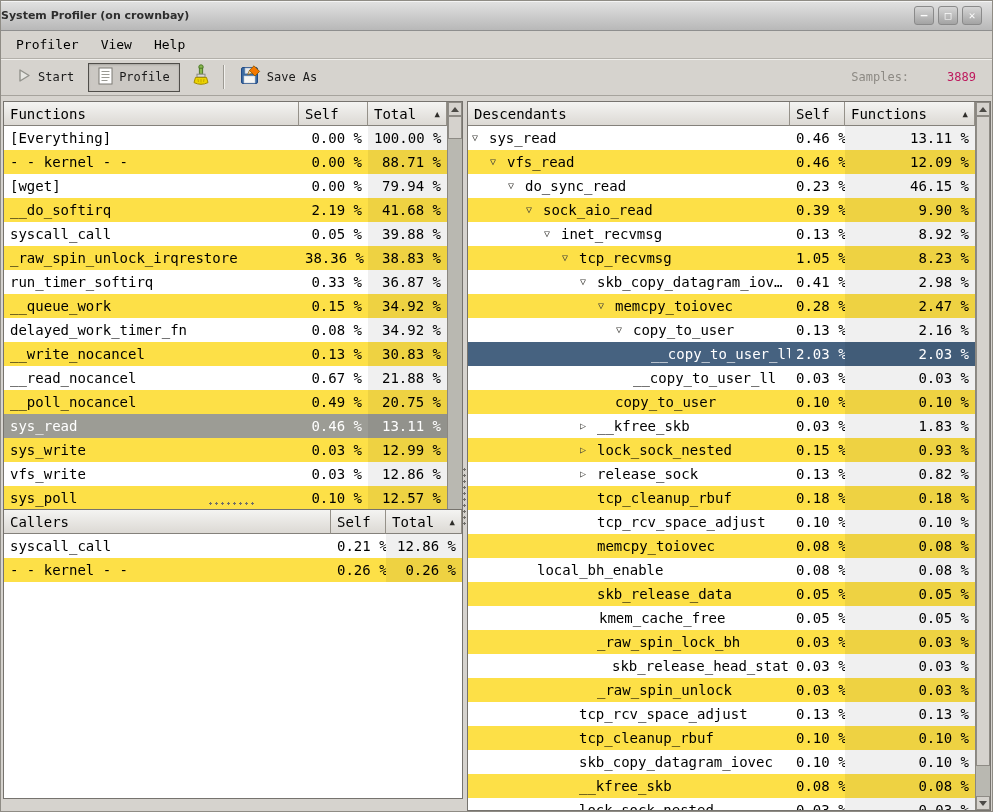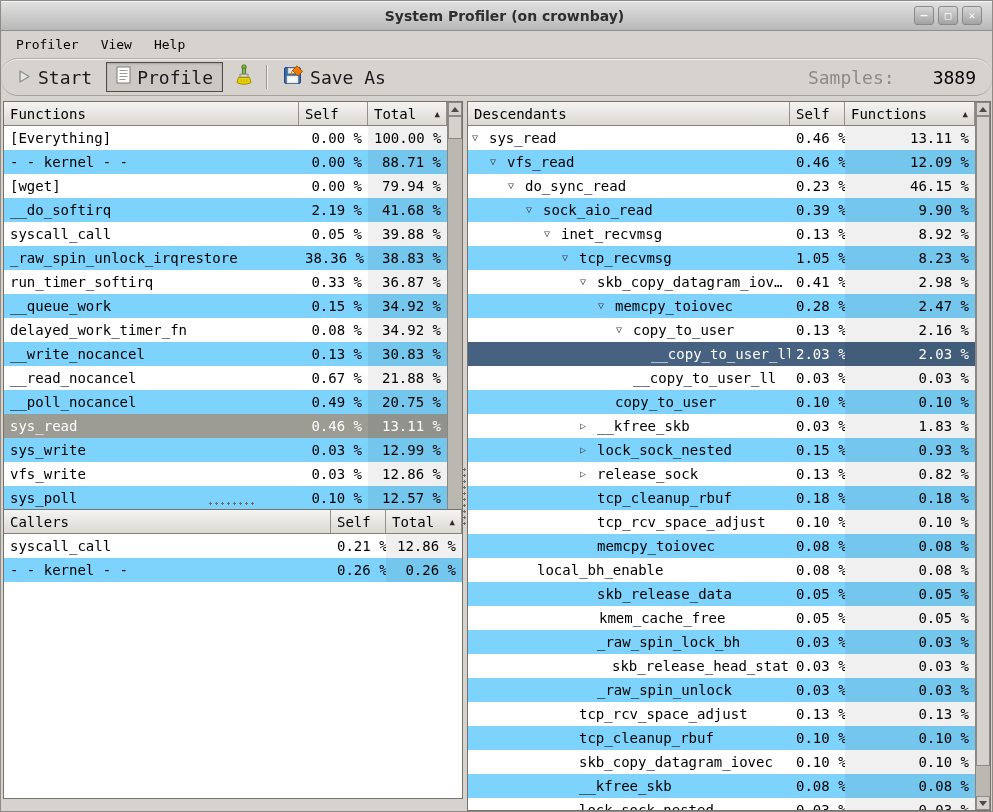--- a/index.html
+++ b/index.html
@@ -3,58 +3,58 @@
 <meta charset="utf-8">
 <style>
   html,body{margin:0;padding:0;width:993px;height:812px;overflow:hidden;
     font-family:"DejaVu Sans Mono", monospace; -webkit-font-smoothing:antialiased;}
   #window{position:absolute;inset:0;background:#d6d3ce;border:1px solid #8f8c85;box-sizing:border-box;}
 
   
   #titlebar{position:absolute;left:0;top:0;width:100%;height:30px;
     background:linear-gradient(#e2e2e2,#b8b8b8);border-bottom:1px solid #8e8e8e;box-sizing:border-box;
     box-shadow:inset 0 1px 0 #f4f4f4;}
-  #title-text{position:absolute;left:0;right:0;top:0;height:30px;line-height:30px;text-align:center;
-    font-family:"DejaVu Sans", sans-serif;font-weight:bold;font-size:14px;color:#2e2e2e;padding-left:16px;}
+  #title-text{position:absolute;left:0;right:0;top:0;height:30px;line-height:30px;text-align:left;
+    font-family:"DejaVu Sans", sans-serif;font-weight:bold;font-size:11px;color:#2e2e2e;}
   #winbtns{position:absolute;right:10px;top:5px;display:flex;gap:4px;}
   .wbtn{width:20px;height:19px;border:1px solid #8a8a8a;border-radius:3px;box-sizing:border-box;
     background:linear-gradient(#d6d6d6,#a3a3a3);color:#fbfbfb;font-size:11px;font-weight:bold;
     display:flex;align-items:center;justify-content:center;line-height:1;}
 
   
   #menubar{position:absolute;left:0;top:30px;width:100%;height:27px;display:flex;align-items:center;
     padding-left:4px;box-sizing:border-box;font-size:13px;color:#000;}
   .menu-item{padding:4px 11px;}
 
   
   #toolbar{position:absolute;left:0;top:57px;width:100%;height:38px;display:flex;align-items:center;
     padding:0 10px;box-sizing:border-box;border-top:1px solid #b3b0aa;border-bottom:1px solid #a6a39d;
-    box-shadow:inset 0 1px 0 #f0efec;font-size:18px;color:#1a1a1a;border-radius:17px;}
+    box-shadow:inset 0 1px 0 #f0efec;font-size:12px;color:#1a1a1a;}
   .tbtn{display:flex;align-items:center;gap:6px;padding:3px 6px;}
   #profile-btn{border:1px solid #504e4a;background:#cbc8c3;box-shadow:inset 0 1px 2px rgba(0,0,0,.18);
     margin-left:8px;padding:3px 9px;}
   #brush-btn{margin-left:8px;padding:2px 4px;}
   .tsep{width:1px;height:24px;background:#9d9a93;border-right:1px solid #f2f1ee;margin:0 9px;}
   #samples{margin-left:auto;display:flex;gap:38px;padding-right:6px;}
   #samples-label{color:#8d8a84;}
-  #samples-value{color:#000000;}
+  #samples-value{color:#be185d;}
 
   
   .panel{position:absolute;background:#ffffff;border:1px solid #76736e;box-sizing:border-box;overflow:hidden;}
   #functions-panel{left:2px;top:100px;width:460px;height:500px;}
   #callers-panel{left:2px;top:508px;width:460px;height:290px;}
   #descendants-panel{left:466px;top:100px;width:524px;height:710px;}
 
   .phead{display:flex;height:24px;font-size:14px;}
   .hcell{box-sizing:border-box;background:linear-gradient(#f4f4f2,#dcd9d4);border-right:1px solid #959189;
     border-bottom:1px solid #84817b;padding:0 6px;display:flex;align-items:center;white-space:nowrap;overflow:hidden;flex:none;}
   .sortarrow{margin-left:auto;font-size:9px;padding-left:4px;color:#2e2d2a;}
 
   .trow{display:flex;height:24px;font-size:14px;color:#000;}
-  .trow.stripe{background:#7dd3fc;}
+  .trow.stripe{background:#fde047;}
   .trow.sel{background:#466280;color:#fff;}
   .trow.selun{background:#9c9c95;color:#fff;}
   .c{box-sizing:border-box;line-height:24px;white-space:nowrap;overflow:hidden;padding:0 6px;flex:none;}
   .c.num{text-align:right;}
   .c.shade{background:rgba(0,0,0,0.06);}
 
   .fn-name{width:295px;} .fn-self{width:69px;} .fn-total{width:79px;}
   .cl-name{width:327px;} .cl-self{width:55px;} .cl-total{width:76px;}
   .dn-name{width:322px;display:flex;} .dn-self{width:55px;} .dn-cum{width:130px;}
   .exp{display:inline-block;width:17px;font-size:10px;color:#3f3e3a;line-height:24px;flex:none;}

